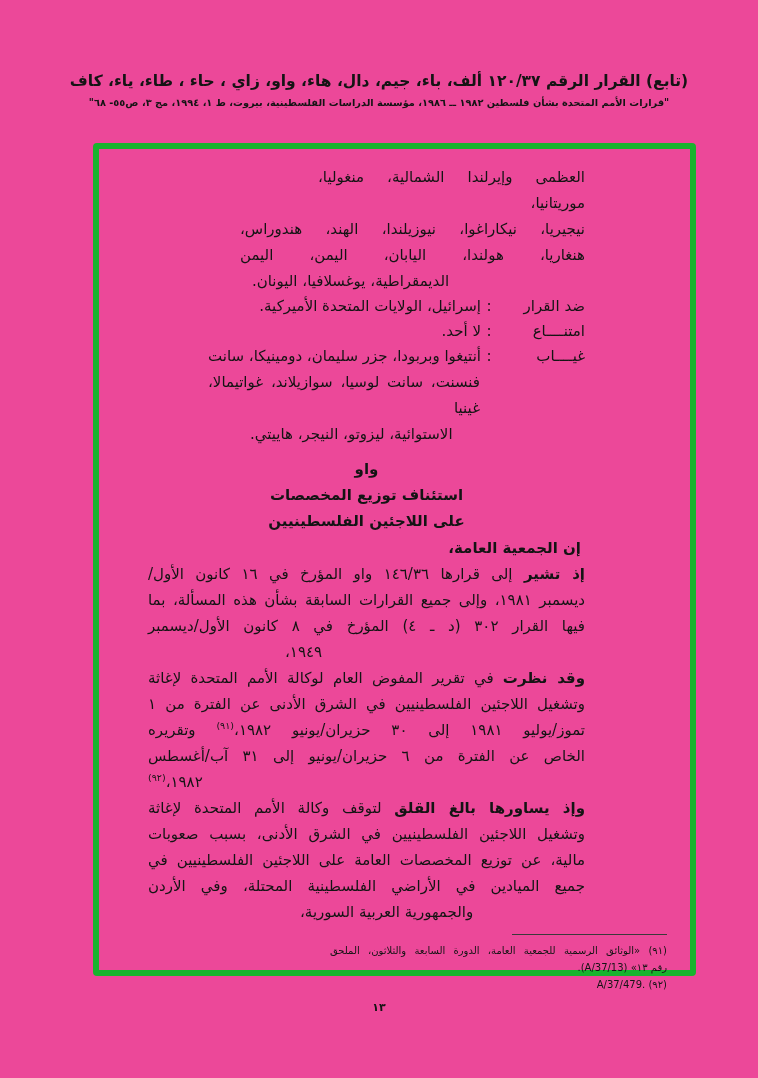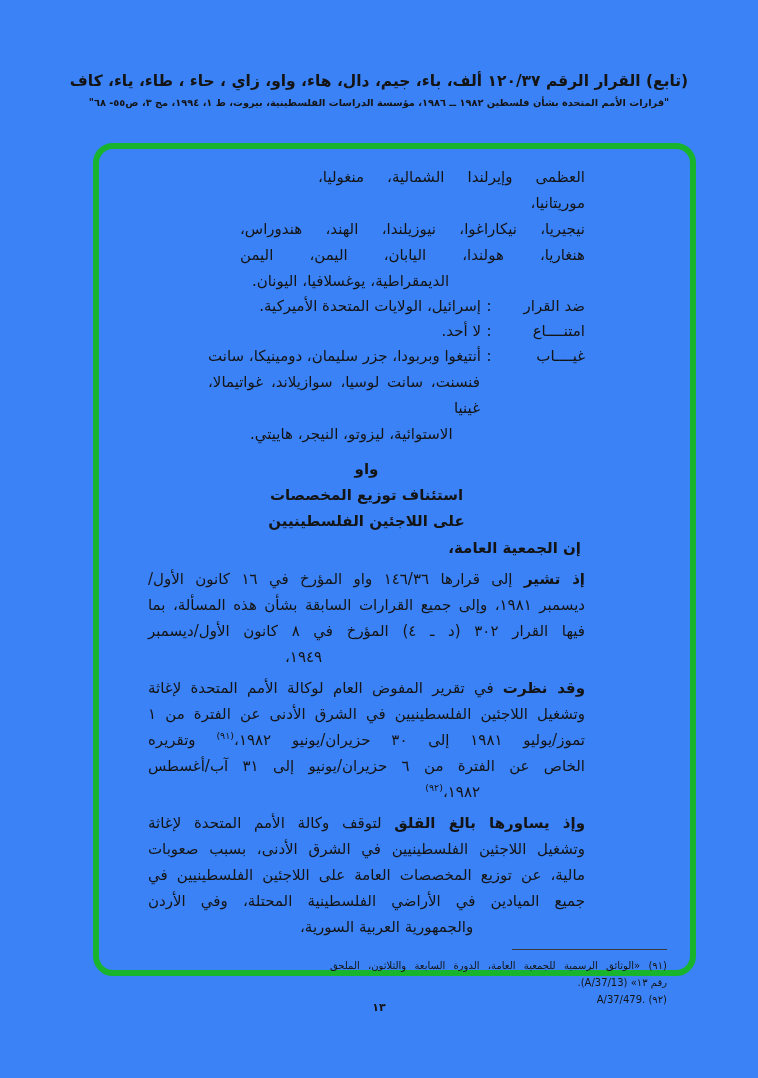--- a/index.html
+++ b/index.html
@@ -1,52 +1,52 @@
 <!DOCTYPE html>
 <html lang="ar" dir="rtl"><head>
 <meta charset="utf-8">
 <style>
   html,body{margin:0;padding:0;background:#ffffff;}
   .page{
-    position:relative;width:758px;height:1078px;background:#3b82f6;
+    position:relative;width:758px;height:1078px;background:#ec4899;
     font-family:"DejaVu Sans",sans-serif;direction:rtl;color:#141414;overflow:hidden;
   }
   
   .header{position:absolute;top:72px;left:0;right:0;text-align:center;}
   .header-title{font-size:15.5px;font-weight:bold;letter-spacing:0;white-space:nowrap;}
   .header-source{font-size:9.8px;font-weight:bold;margin-top:7px;white-space:nowrap;}
   
   .frame{
     position:absolute;left:93px;top:143px;width:603px;height:833px;
-    border:6px solid #fca5a5;border-radius:20px;box-sizing:border-box;background:transparent;
+    border:6px solid #fca5a5;border-radius:4px;box-sizing:border-box;background:transparent;
   }
   .content{
     position:absolute;top:0;left:0;right:0;
     padding:15px 105px 0 49px;
     font-size:15px;line-height:26px;text-align:right;
   }
   .jl{text-align:justify;text-align-last:justify;}
   .ll{text-align:left;}
-  .rl{text-align:right;}
+  .rl{text-align:left;}
   .b{font-weight:bold;}
   
   .list-cont{width:345px;}
   .list-cont .l1{padding-left:78px;}
   .list-cont .l5{padding-left:12px;}
   
   .vote-row{display:flex;line-height:25px;}
   .vote-label{flex:0 0 88px;white-space:nowrap;}
   .vote-colon{flex:0 0 16px;text-align:center;}
   .vote-value{flex:1 1 auto;}
   .absent-l2{line-height:26px;padding-left:60px;padding-right:105px;}
   .absent-l3{line-height:26px;padding-left:102px;}
   
   .section{margin-top:9px;text-align:center;font-weight:bold;line-height:26px;}
   .preamble-intro{margin-top:1px;font-weight:bold;padding-right:4px;}
-  .para{margin-top:5px;}
+  .para{}
   .para > div{line-height:26px;}
   .p1-l4{padding-left:137px;}
   .p2-l5{padding-right:105px;}
   .p3-l5{padding-left:152px;}
   .fnref{font-size:9.5px;vertical-align:6px;line-height:0;}
   
   .footnotes{margin-top:9px;width:337px;margin-right:-82px;font-size:10px;line-height:17px;}
   .fn-divider{border-top:1px solid #3a3a3a;width:155px;height:0;margin-bottom:7px;}
   .fn-l{text-align:right;}
   .fn-j{text-align:justify;text-align-last:justify;}

